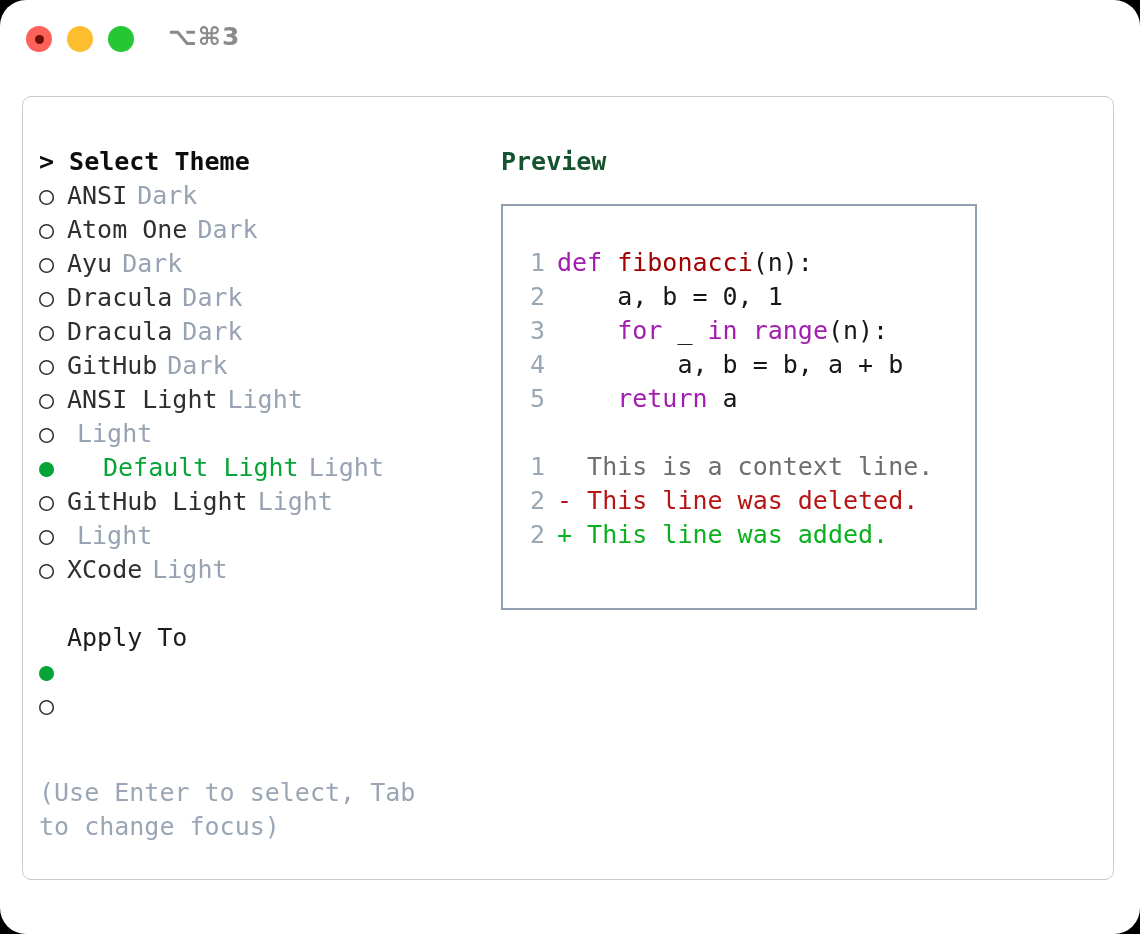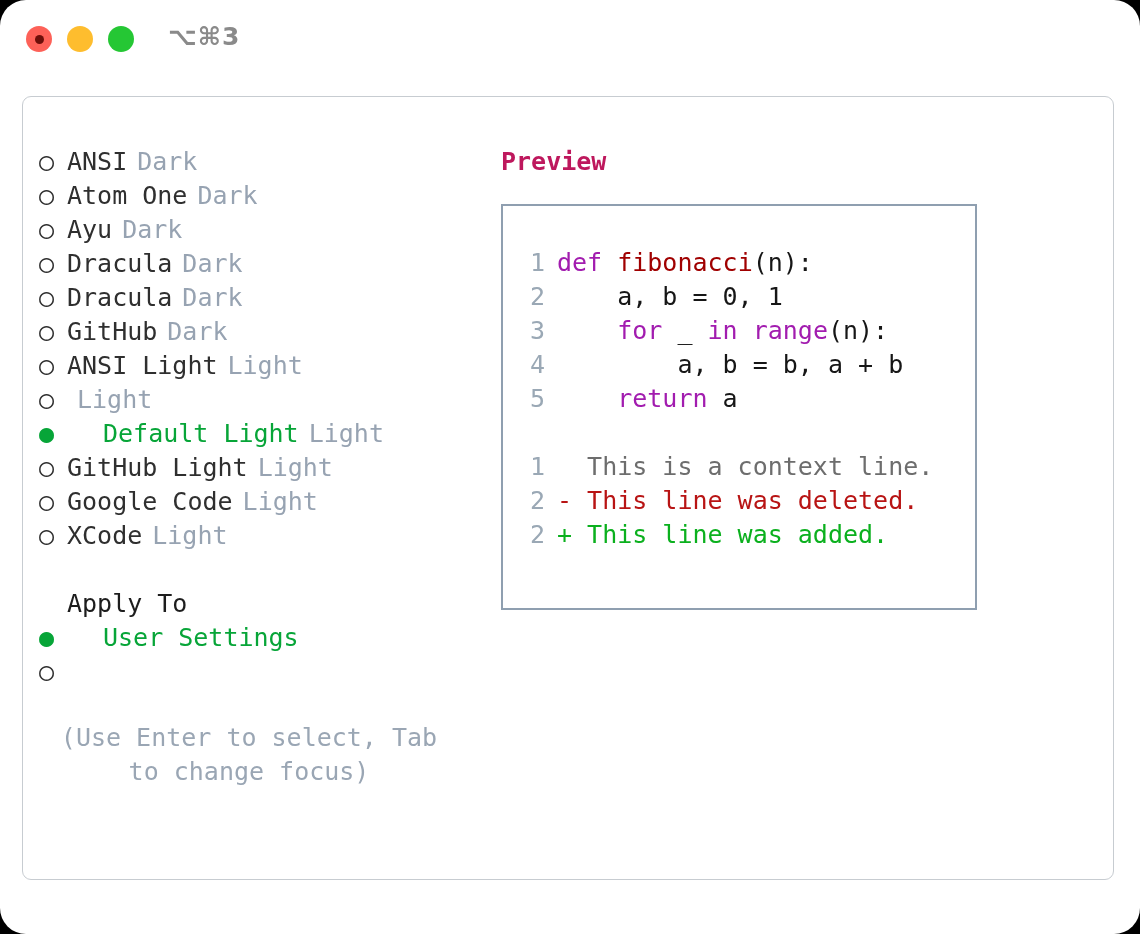--- a/index.html
+++ b/index.html
@@ -133,40 +133,39 @@
   .section-label {
     font-size: 25px;
     line-height: 34px;
     color: #1d1d1d;
     padding-left: 28px;
     white-space: pre;
   }
   .spacer-lg { height: 34px; }
 
   .hint {
-    margin-top: 32px;
+    margin-top: 53px;
     font-size: 25px;
     line-height: 34px;
     color: #9aa6b4;
     width: 420px;
     white-space: pre-wrap;
-    text-align: center;
   }
 
   
   .right-col {
     position: absolute;
     left: 478px;
     top: 48px;
     width: 600px;
   }
   .preview-head {
     font-size: 25px;
     font-weight: bold;
-    color: #be185d;
+    color: #14532d;
     line-height: 34px;
     white-space: pre;
   }
   .preview-box {
     position: absolute;
     left: 0;
     top: 59px;
     width: 476px;
     height: 406px;
     box-sizing: border-box;
@@ -211,42 +210,43 @@
       <span class="dot dot-green"></span>
     </div>
     <div class="shortcut">⌥⌘3</div>
   </div>
 
   <div class="panel">
     <div class="columns">
 
       <div class="left-col">
 
+        <div class="list-head">&gt; Select Theme</div>
 
         <div id="theme-list">
             <div class="opt"><span class="marker">○</span><span class="label">ANSI</span><span class="tag">Dark</span></div>
             <div class="opt"><span class="marker">○</span><span class="label">Atom One</span><span class="tag">Dark</span></div>
             <div class="opt"><span class="marker">○</span><span class="label">Ayu</span><span class="tag">Dark</span></div>
             <div class="opt"><span class="marker">○</span><span class="label">Dracula</span><span class="tag">Dark</span></div>
             <div class="opt"><span class="marker">○</span><span class="label">Dracula</span><span class="tag">Dark</span></div>
             <div class="opt"><span class="marker">○</span><span class="label">GitHub</span><span class="tag">Dark</span></div>
             <div class="opt"><span class="marker">○</span><span class="label">ANSI Light</span><span class="tag">Light</span></div>
             <div class="opt"><span class="marker">○</span><span class="tag">Light</span></div>
             <div class="opt selected"><span class="marker">●</span><span class="label">Default Light</span><span class="tag">Light</span></div>
             <div class="opt"><span class="marker">○</span><span class="label">GitHub Light</span><span class="tag">Light</span></div>
-            <div class="opt"><span class="marker">○</span><span class="label">Google Code</span><span class="tag">Light</span></div>
+            <div class="opt"><span class="marker">○</span><span class="tag">Light</span></div>
             <div class="opt"><span class="marker">○</span><span class="label">XCode</span><span class="tag">Light</span></div>
           </div>
 
         <div class="spacer-lg"></div>
 
         <div class="section-label">Apply To</div>
 
         <div id="apply-to-list">
-            <div class="opt selected"><span class="marker">●</span><span class="label">User Settings</span></div>
+            <div class="opt selected"><span class="marker">●</span></div>
             <div class="opt"><span class="marker">○</span></div>
           </div>
 
         <div class="hint">(Use Enter to select, Tab to change focus)</div>
       </div>
 
       <div class="right-col">
         <div class="preview-head">Preview</div>
 
         <div class="preview-box">

